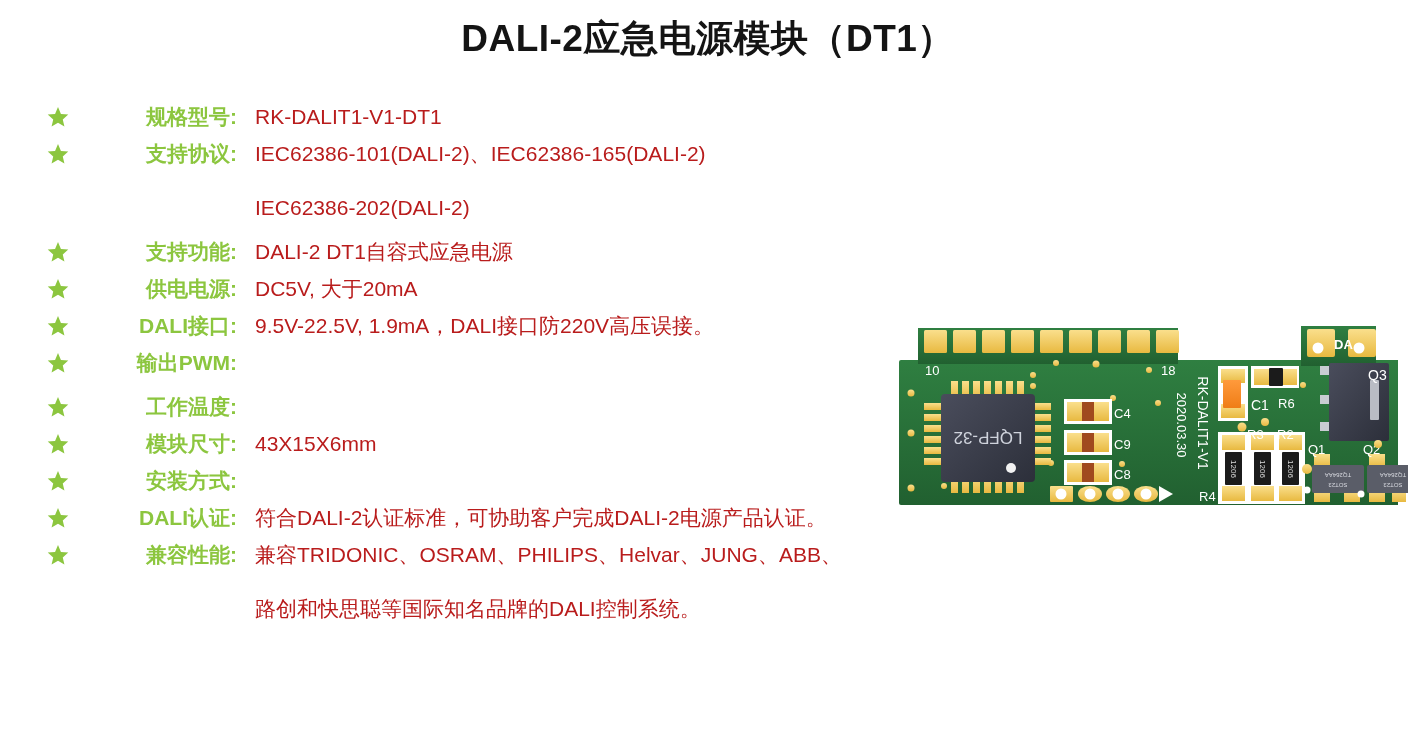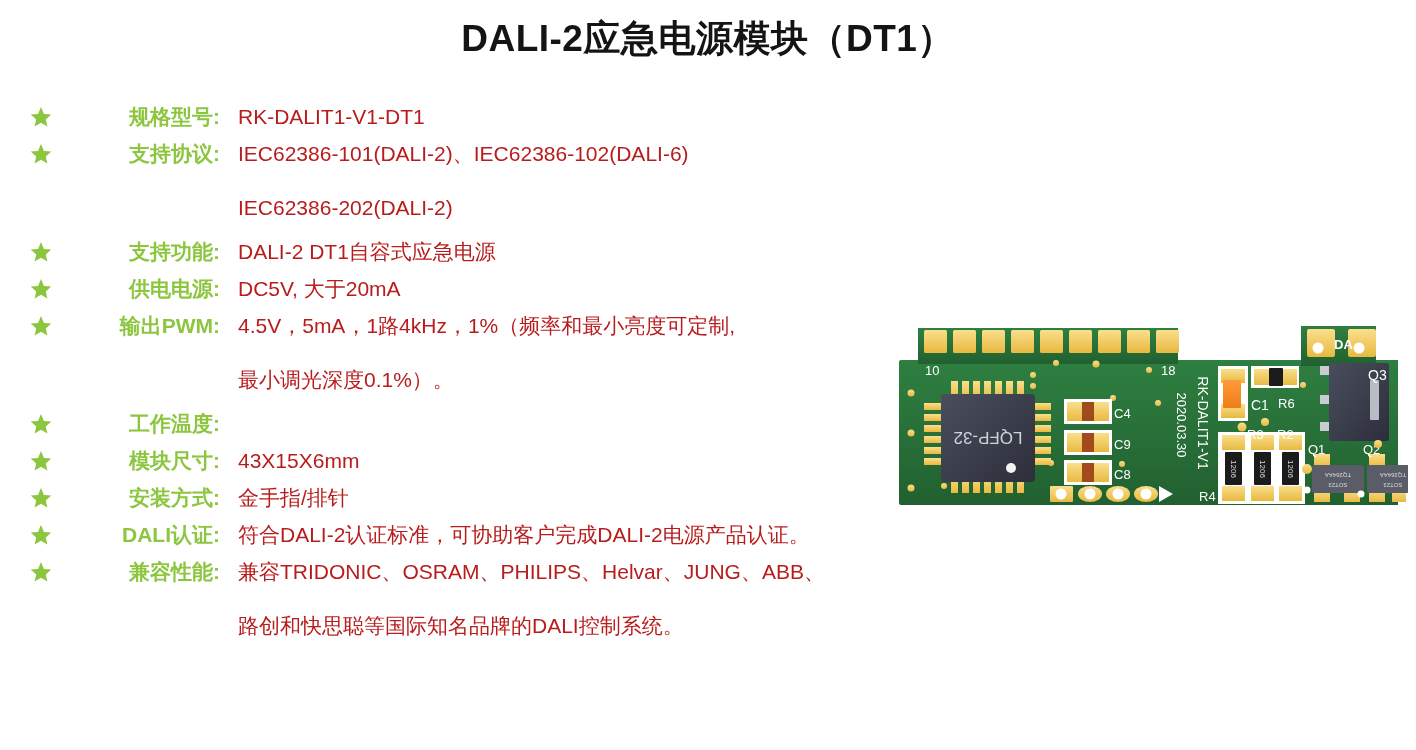--- a/index.html
+++ b/index.html
@@ -22,21 +22,21 @@
     letter-spacing: 0.5px;
     color: #141414;
     padding-top: 16px;
     line-height: 1.25;
   }
 
   
   .spec-list {
     position: absolute;
     top: 104px;
-    left: 30px;
+    left: 47px;
     width: 960px;
   }
 
   .spec-row {
     display: flex;
     align-items: flex-start;
     margin-bottom: 11px;
   }
 
   .star-cell {
@@ -112,21 +112,21 @@
   </div>
 
   <div class="spec-row">
     <div class="star-cell">
       <svg class="star-icon" viewBox="0 0 24 24" fill="currentColor" aria-hidden="true">
         <polygon points="12,1.2 15.2,8.6 23.2,9.3 17.2,14.6 19,22.4 12,18.2 5,22.4 6.8,14.6 0.8,9.3 8.8,8.6"></polygon>
       </svg>
     </div>
     <div class="label-cell">支持协议:</div>
     <div class="value-cell">
-      <span>IEC62386-101(DALI-2)、IEC62386-102(DALI-6)</span>
+      <span>IEC62386-101(DALI-2)、IEC62386-165(DALI-2)</span>
       <span class="cont-line">IEC62386-202(DALI-2)</span>
     </div>
   </div>
 
   <div class="spacer-row"></div>
 
   <div class="spec-row">
     <div class="star-cell">
       <svg class="star-icon" viewBox="0 0 24 24" fill="currentColor" aria-hidden="true">
         <polygon points="12,1.2 15.2,8.6 23.2,9.3 17.2,14.6 19,22.4 12,18.2 5,22.4 6.8,14.6 0.8,9.3 8.8,8.6"></polygon>
@@ -139,32 +139,37 @@
   <div class="spec-row">
     <div class="star-cell">
       <svg class="star-icon" viewBox="0 0 24 24" fill="currentColor" aria-hidden="true">
         <polygon points="12,1.2 15.2,8.6 23.2,9.3 17.2,14.6 19,22.4 12,18.2 5,22.4 6.8,14.6 0.8,9.3 8.8,8.6"></polygon>
       </svg>
     </div>
     <div class="label-cell">供电电源:</div>
     <div class="value-cell"><span>DC5V, 大于20mA</span></div>
   </div>
 
+  <div class="spec-row">
+    <div class="star-cell">
+      <svg class="star-icon" viewBox="0 0 24 24" fill="currentColor" aria-hidden="true">
+        <polygon points="12,1.2 15.2,8.6 23.2,9.3 17.2,14.6 19,22.4 12,18.2 5,22.4 6.8,14.6 0.8,9.3 8.8,8.6"></polygon>
+      </svg>
+    </div>
+    <div class="label-cell">DALI接口:</div>
+    <div class="value-cell"><span>9.5V-22.5V, 1.9mA，DALI接口防220V高压误接。</span></div>
+  </div>
 
   <div class="spec-row">
     <div class="star-cell">
       <svg class="star-icon" viewBox="0 0 24 24" fill="currentColor" aria-hidden="true">
         <polygon points="12,1.2 15.2,8.6 23.2,9.3 17.2,14.6 19,22.4 12,18.2 5,22.4 6.8,14.6 0.8,9.3 8.8,8.6"></polygon>
       </svg>
     </div>
     <div class="label-cell">输出PWM:</div>
-    <div class="value-cell">
-      <span>4.5V，5mA，1路4kHz，1%（频率和最小亮度可定制,</span>
-      <span class="cont-line">最小调光深度0.1%）。</span>
-    </div>
   </div>
 
   <div class="spacer-row"></div>
 
   <div class="spec-row">
     <div class="star-cell">
       <svg class="star-icon" viewBox="0 0 24 24" fill="currentColor" aria-hidden="true">
         <polygon points="12,1.2 15.2,8.6 23.2,9.3 17.2,14.6 19,22.4 12,18.2 5,22.4 6.8,14.6 0.8,9.3 8.8,8.6"></polygon>
       </svg>
     </div>
@@ -181,21 +186,20 @@
     <div class="value-cell"><span>43X15X6mm</span></div>
   </div>
 
   <div class="spec-row">
     <div class="star-cell">
       <svg class="star-icon" viewBox="0 0 24 24" fill="currentColor" aria-hidden="true">
         <polygon points="12,1.2 15.2,8.6 23.2,9.3 17.2,14.6 19,22.4 12,18.2 5,22.4 6.8,14.6 0.8,9.3 8.8,8.6"></polygon>
       </svg>
     </div>
     <div class="label-cell">安装方式:</div>
-    <div class="value-cell"><span>金手指/排针</span></div>
   </div>
 
   <div class="spec-row">
     <div class="star-cell">
       <svg class="star-icon" viewBox="0 0 24 24" fill="currentColor" aria-hidden="true">
         <polygon points="12,1.2 15.2,8.6 23.2,9.3 17.2,14.6 19,22.4 12,18.2 5,22.4 6.8,14.6 0.8,9.3 8.8,8.6"></polygon>
       </svg>
     </div>
     <div class="label-cell">DALI认证:</div>
     <div class="value-cell"><span>符合DALI-2认证标准，可协助客户完成DALI-2电源产品认证。</span></div>

